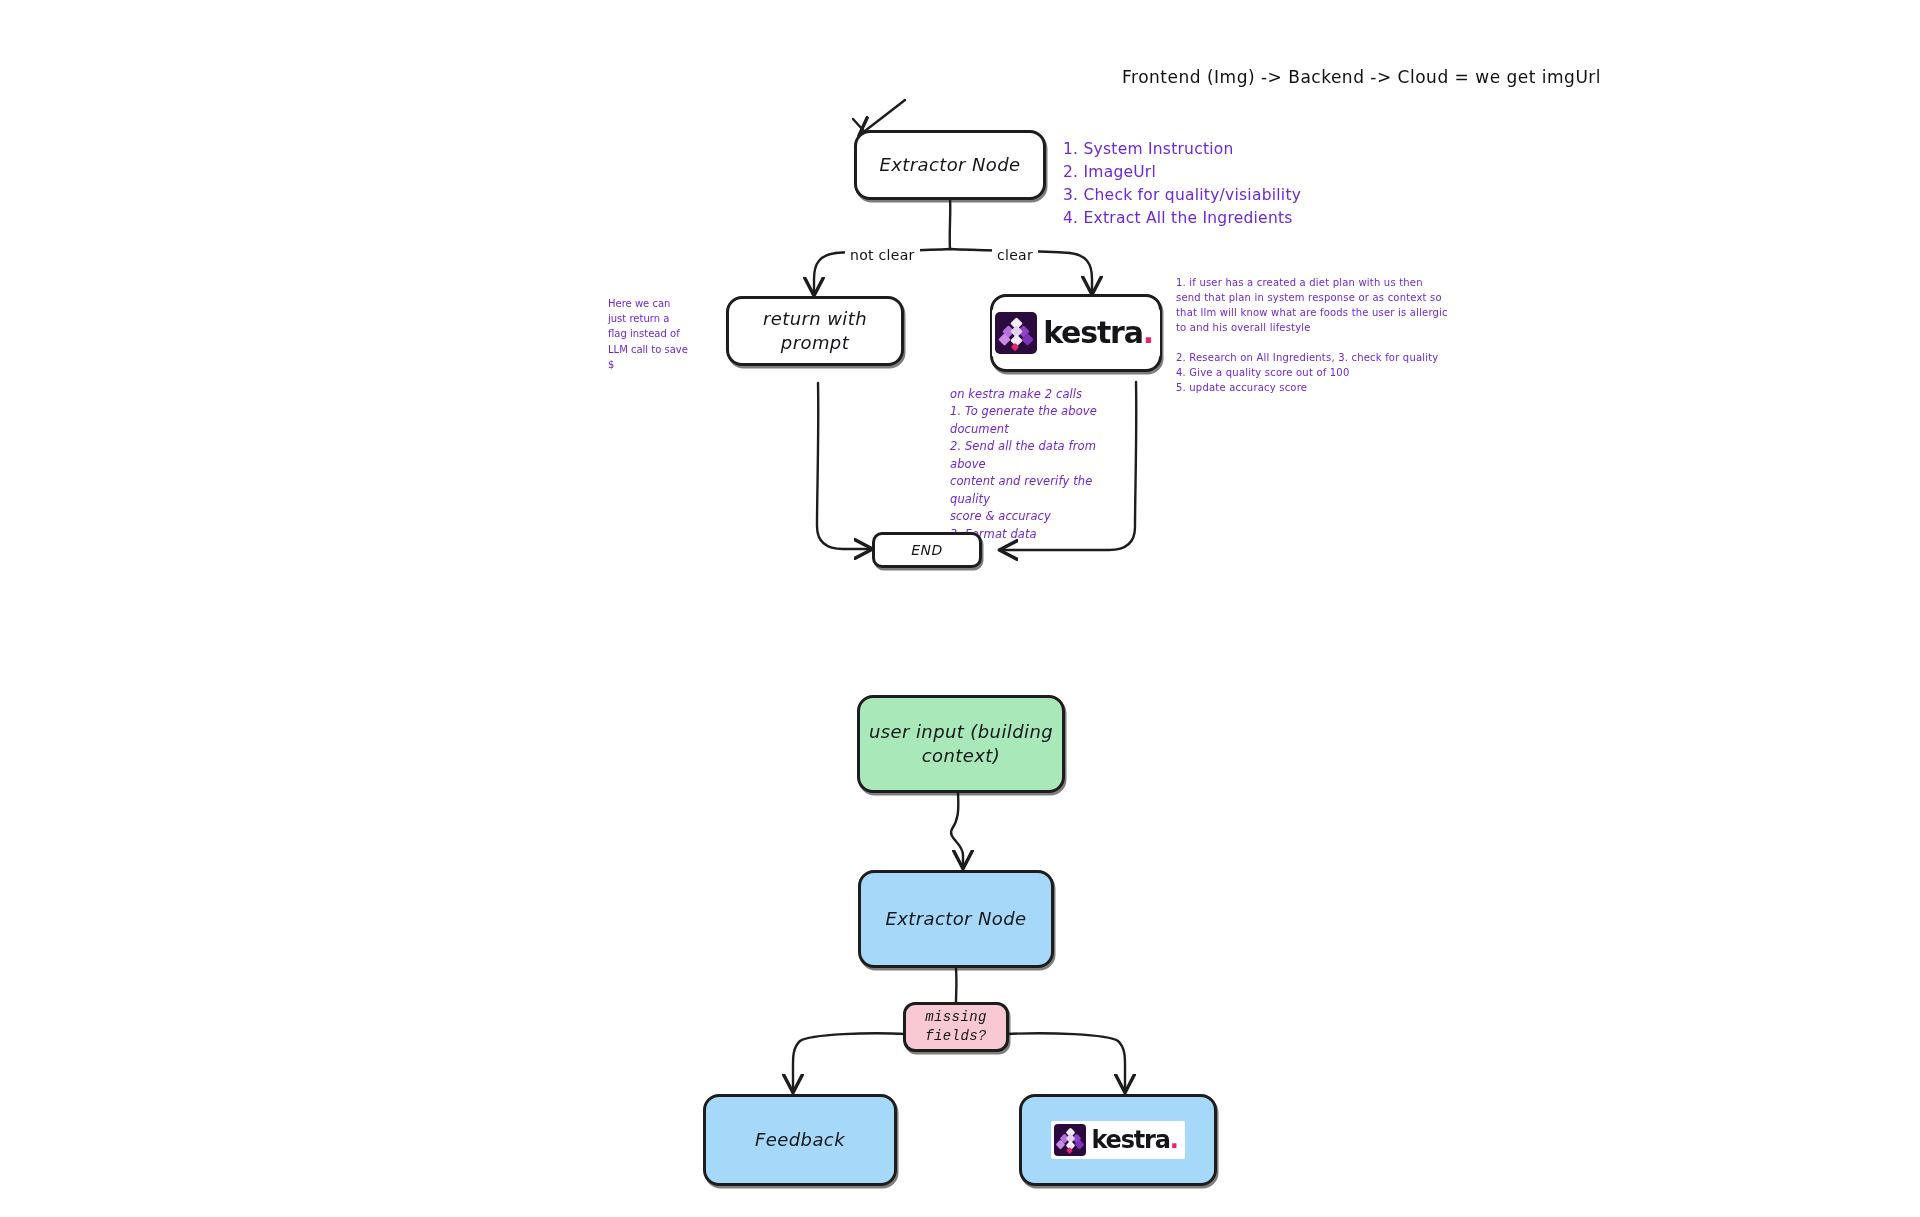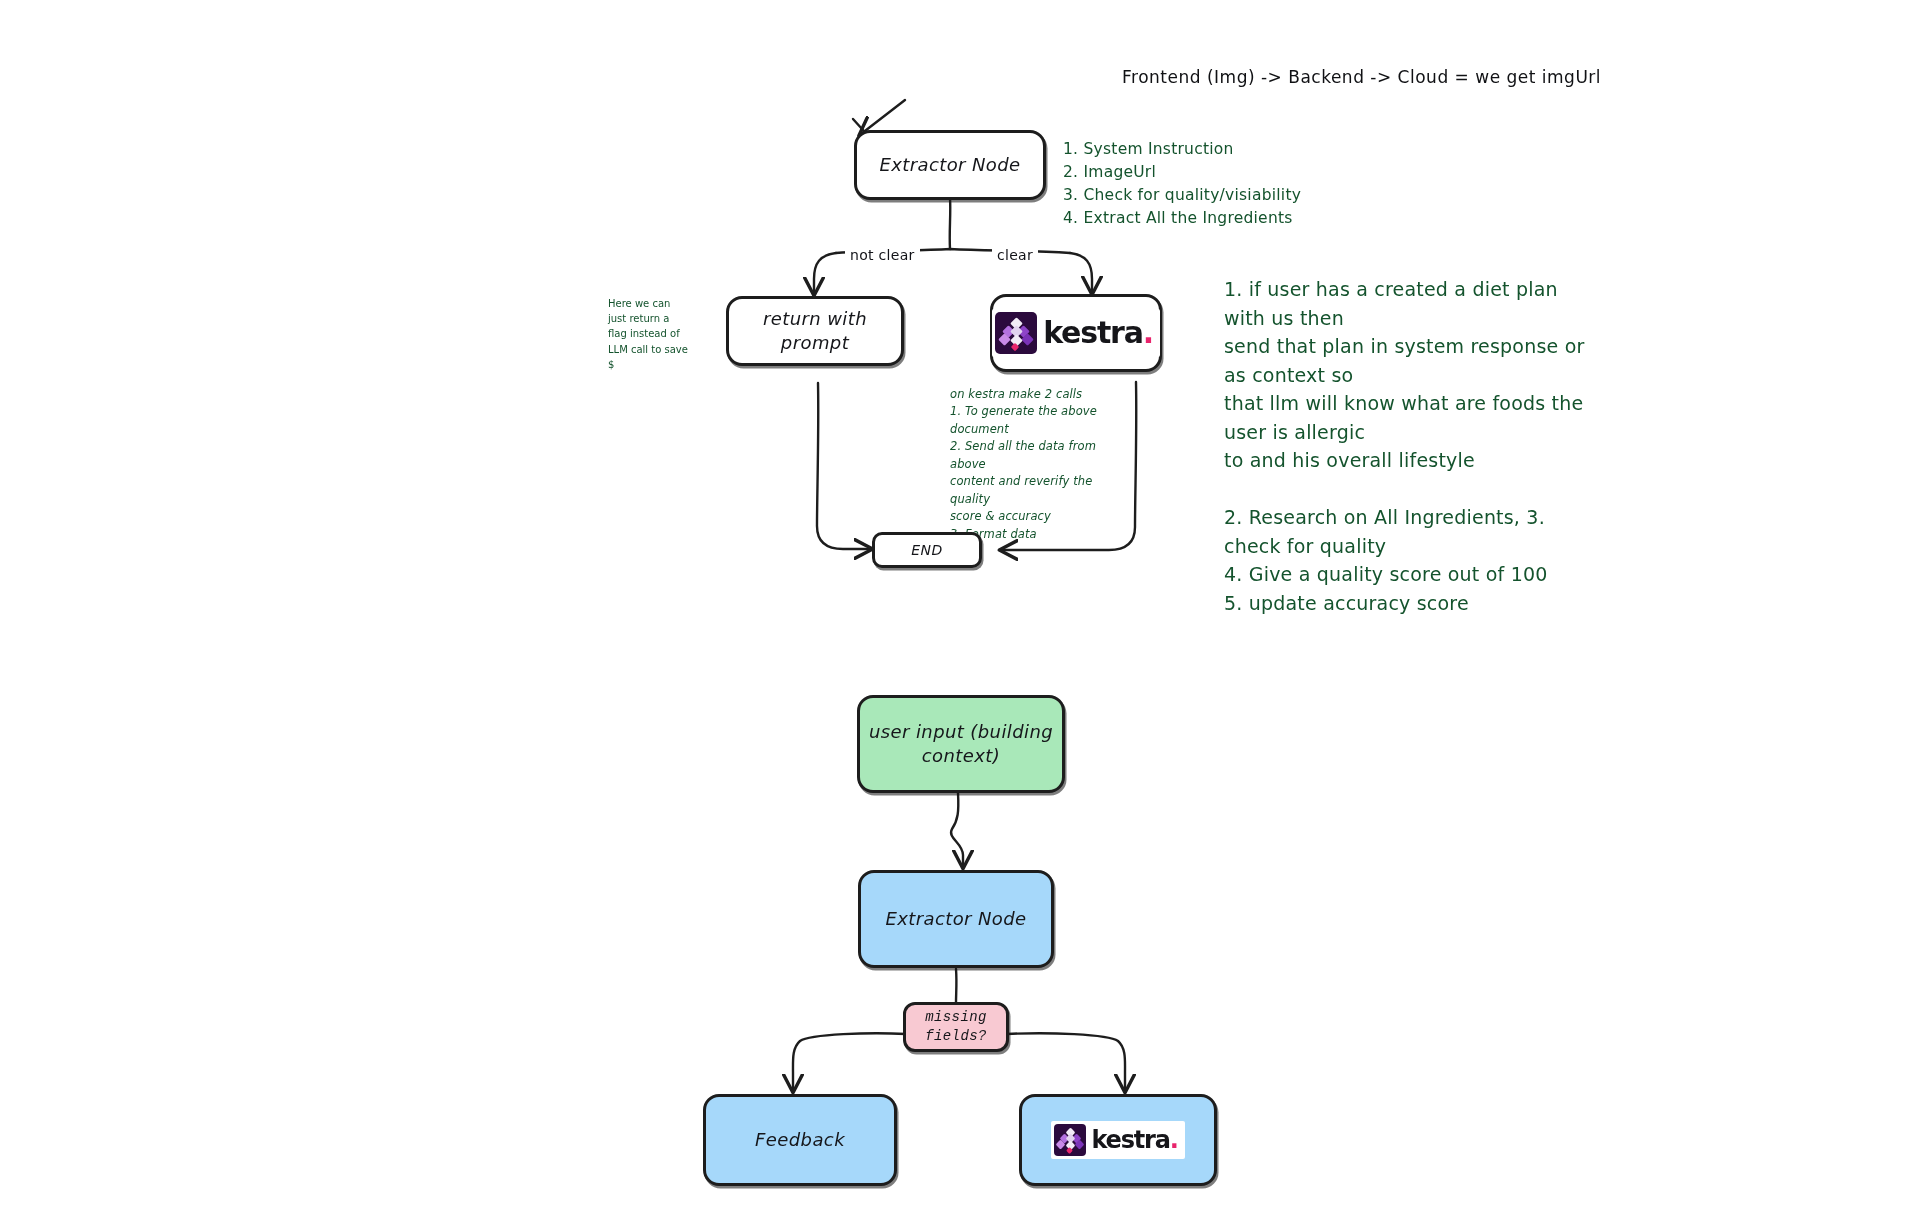--- a/index.html
+++ b/index.html
@@ -51,25 +51,25 @@
   }
   .node.plain .node-label { font-style: italic; }
   .node.green { background: #a9e8b9; }
   .node.blue  { background: #a6d8fa; }
   .node.pink  { background: #f8c9d2; }
   .node.tiny .node-label { font-size: 14px; font-style: italic; }
 
   .annot {
     position: absolute;
     font-family: "DejaVu Sans", sans-serif;
-    color: #14532d;
+    color: #6d28d9;
     white-space: pre-line;
   }
   .annot.big   { font-size: 15.5px; line-height: 1.48; letter-spacing: .25px; }
-  .annot.mid   { font-size: 19px; line-height: 1.5;  letter-spacing: .2px; margin-left: 48px; }
+  .annot.mid   { font-size: 10px; line-height: 1.5;  letter-spacing: .2px; }
   .annot.small { font-size: 11.5px; line-height: 1.52; letter-spacing: .1px; }
   .annot.left-note { font-size: 10px; line-height: 1.52; }
   .header-note {
     position: absolute;
     font-size: 17px;
     letter-spacing: .5px;
     color: #101114;
     white-space: nowrap;
   }
   .edge-label {

